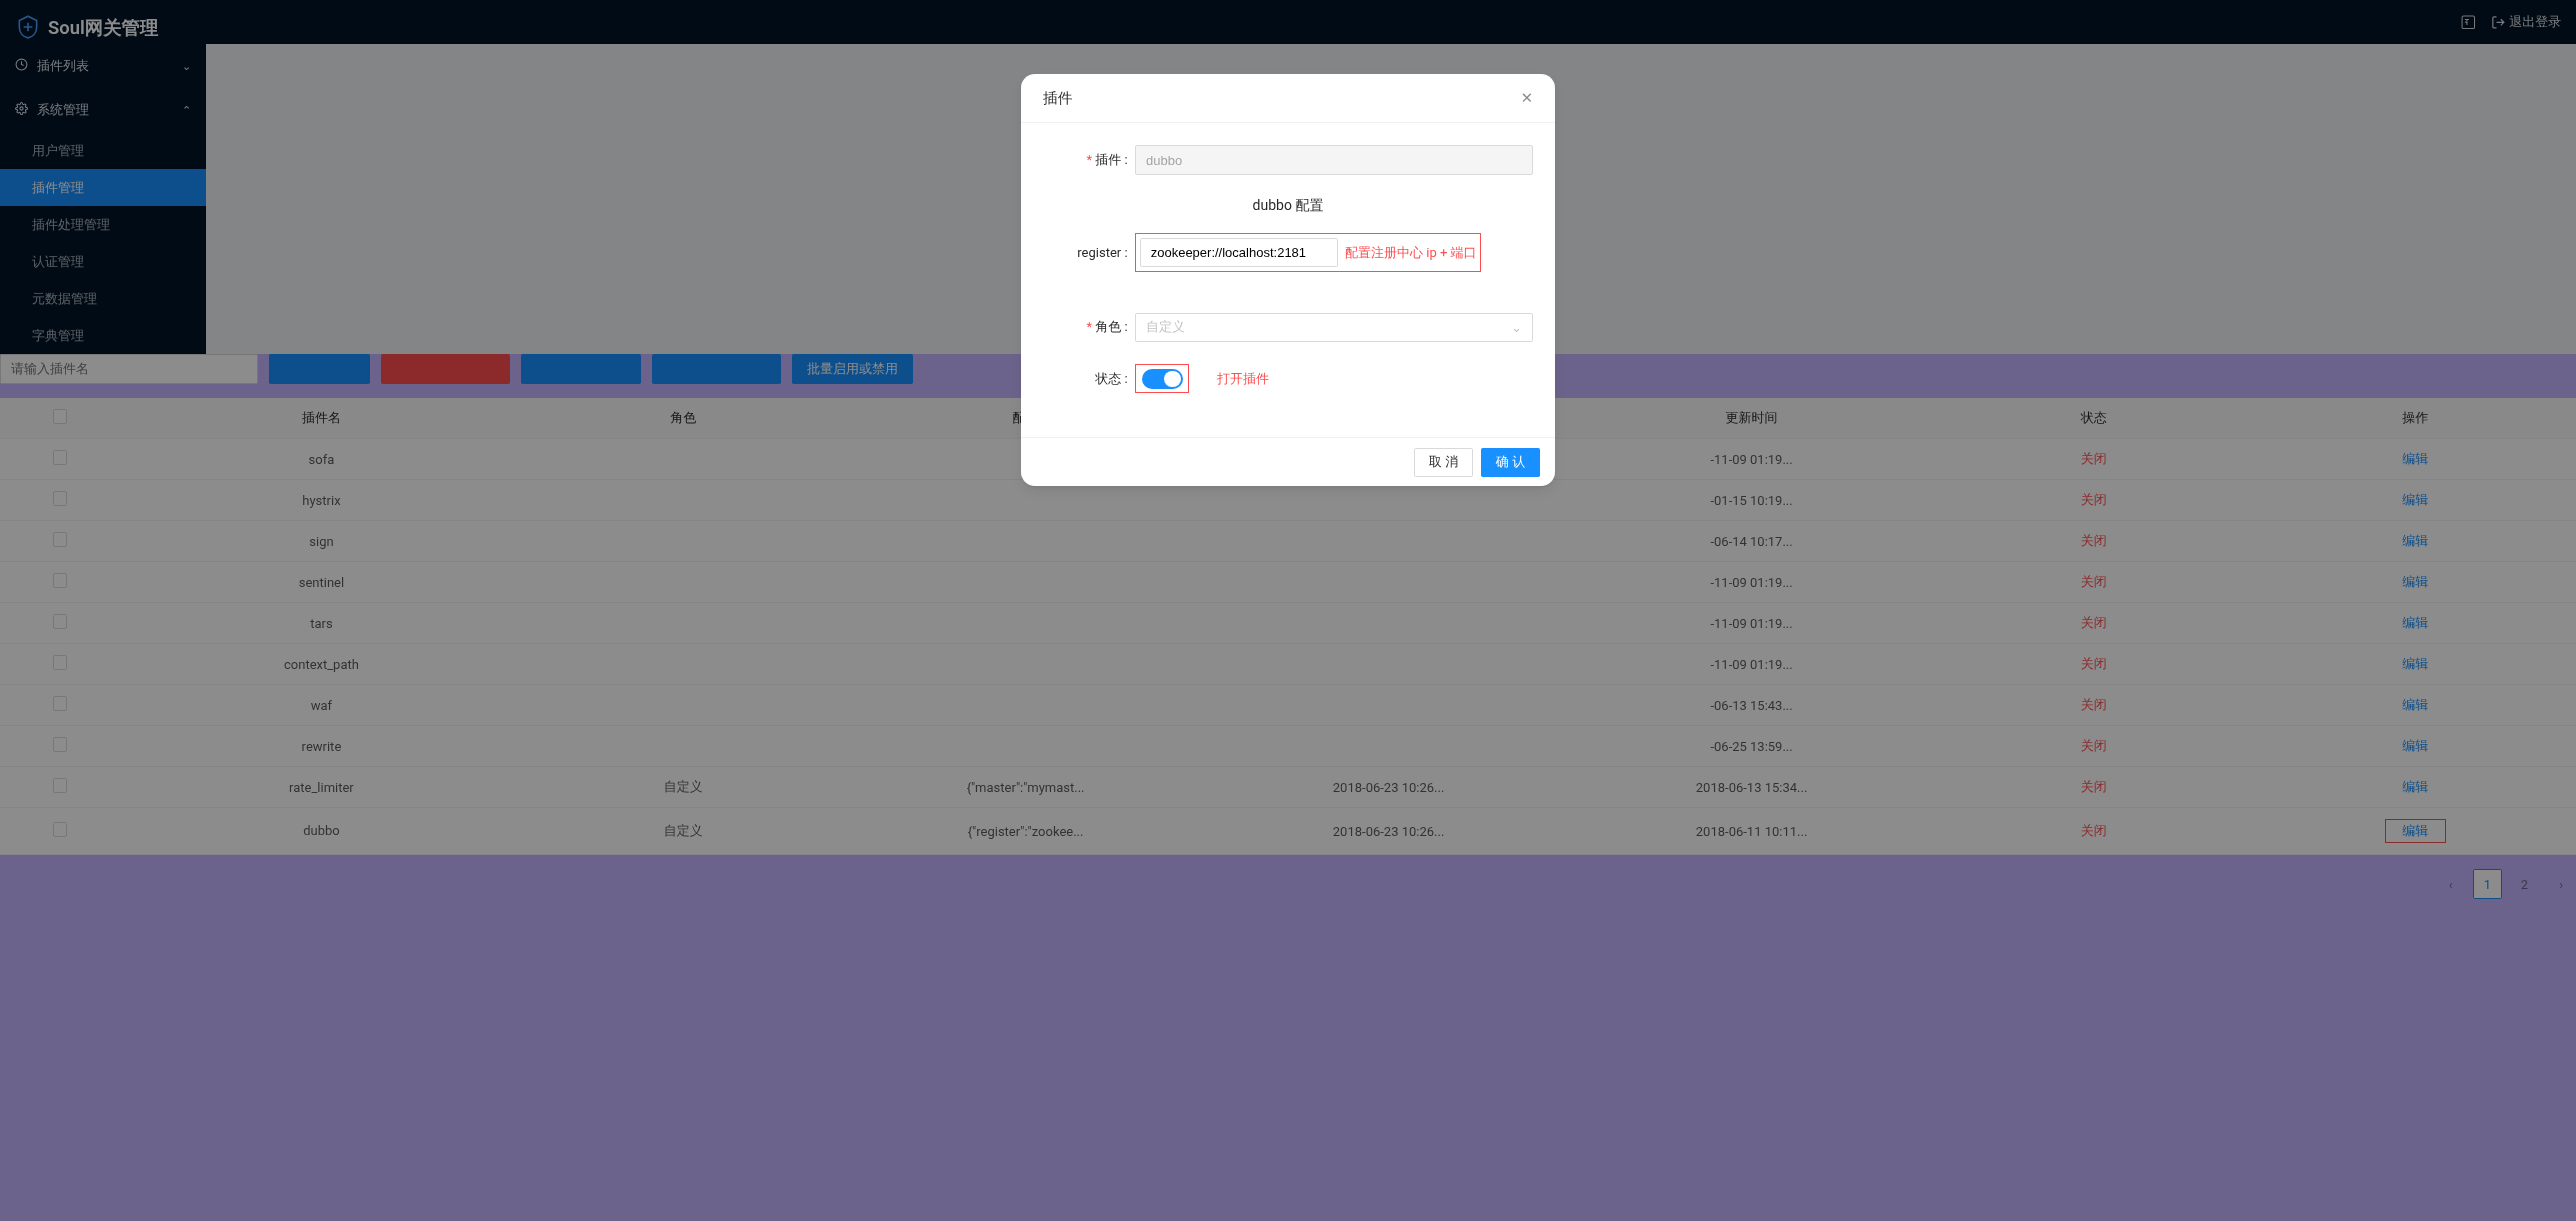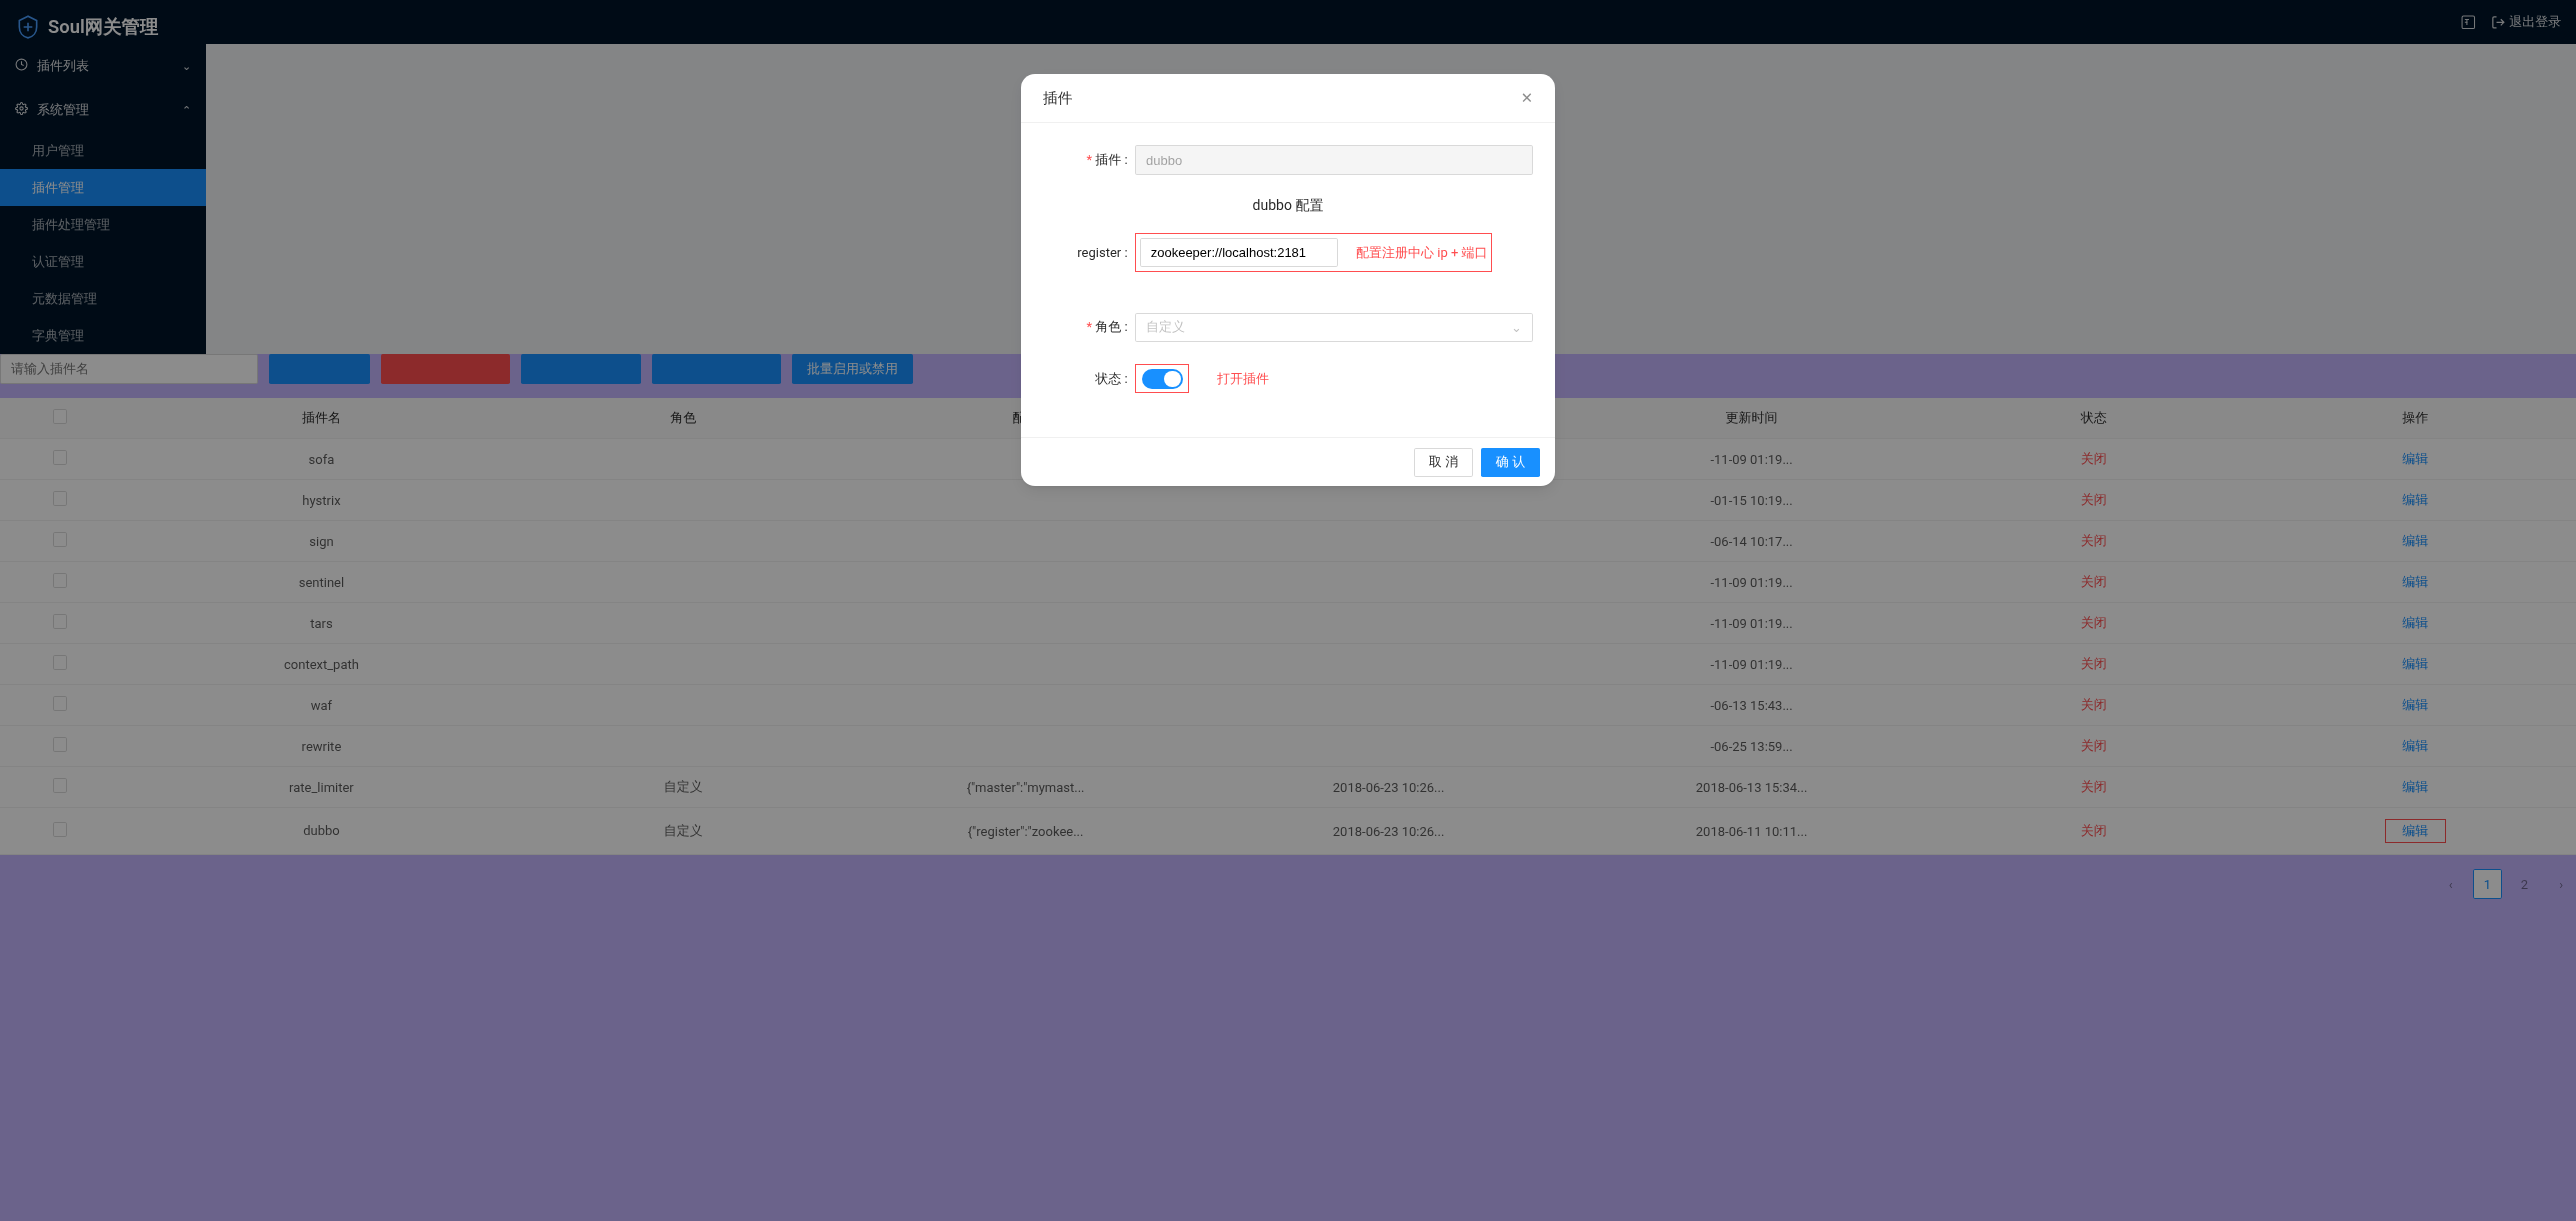--- a/index.html
+++ b/index.html
@@ -1,20 +1,20 @@
 <!DOCTYPE html>
 <html style="font-size:14.7px"><head>
 <meta charset="utf-8">
 <style>
 * { box-sizing: border-box; margin: 0; padding: 0; }
 body { font-family: -apple-system, BlinkMacSystemFont, "Segoe UI", Roboto, "Helvetica Neue", Arial, sans-serif; font-size: 13px; color: rgba(0,0,0,0.85); background: #f0f2f5; overflow: hidden; }
 
 
 .header { height: 44px; background: #001529; color: #fff; display: flex; align-items: center; padding: 0 14.7px; position: relative; }
-.logo-wrap { display: flex; gap: 7.4px; margin-top: 10px; }
+.logo-wrap { display: flex; align-items: center; gap: 7.4px; margin-top: 10px; }
 .logo-icon { width: 26px; height: 26px; display: flex; align-items: center; justify-content: center; color: #4a9eff; }
 .logo-text { font-size: 18.4px; font-weight: 600; color: #fff; }
 .header-right { position: absolute; right: 14.7px; display: flex; align-items: center; gap: 14.7px; color: rgba(255,255,255,0.85); }
 .header-icon { cursor: pointer; display: flex; align-items: center; gap: 3.7px; }
 
 
 .layout { display: flex; height: calc(100vh - 44px); flex-direction: column; }
 .sidebar { width: 206px; background: #001529; color: rgba(255,255,255,0.65); overflow-y: auto; }
 .menu-item { padding: 0 14.7px; height: 44px; display: flex; align-items: center; cursor: pointer; gap: 9.2px; }
 .menu-item.top { justify-content: space-between; color: rgba(255,255,255,0.85); }
@@ -69,21 +69,21 @@
 .form-row { display: flex; align-items: center; margin-bottom: 22px; }
 .form-label { width: 92px; text-align: right; padding-right: 7.4px; color: rgba(0,0,0,0.85); }
 .required::before { content: "* "; color: #ff4d4f; }
 .form-control { flex: 1; }
 .form-input { width: 100%; height: 29.5px; border: 0.9px solid #d9d9d9; border-radius: 1.8px; padding: 0 10px; font-size: 13px; outline: none; }
 .form-input[disabled] { background: #f5f5f5; color: rgba(0,0,0,0.25); cursor: not-allowed; }
 .form-select { width: 100%; height: 29.5px; border: 0.9px solid #d9d9d9; border-radius: 1.8px; padding: 0 10px; display: flex; align-items: center; justify-content: space-between; color: rgba(0,0,0,0.25); cursor: pointer; }
 .section-title { text-align: center; font-size: 14px; margin-bottom: 18.4px; color: rgba(0,0,0,0.85); }
 .highlight-box { border: 1.8px solid #ff4d4f; padding: 3.7px; display: flex; align-items: center; gap: 7.4px; }
 .register-row .form-control { display: flex; align-items: center; }
-.annotation { color: #ff4d4f; font-size: 13px; margin-left: 11px; white-space: nowrap; }
+.annotation { color: #ff4d4f; font-size: 13px; white-space: nowrap; }
 .switch { width: 41px; height: 20px; background: #1890ff; border-radius: 10px; position: relative; cursor: pointer; }
 .switch::after { content: ""; position: absolute; width: 16.6px; height: 16.6px; background: #fff; border-radius: 50%; top: 1.8px; right: 1.8px; }
 .switch-wrap { display: flex; align-items: center; gap: 28px; }
 .switch-box { border: 1.8px solid #ff4d4f; padding: 3.7px 5.5px; display: inline-flex; }
 .modal-footer { padding: 9.2px 14.7px; border-top: 0.9px solid #f0f0f0; display: flex; justify-content: flex-end; gap: 7.4px; }
 </style>
 </head>
 <body>
 
 <div class="header">

